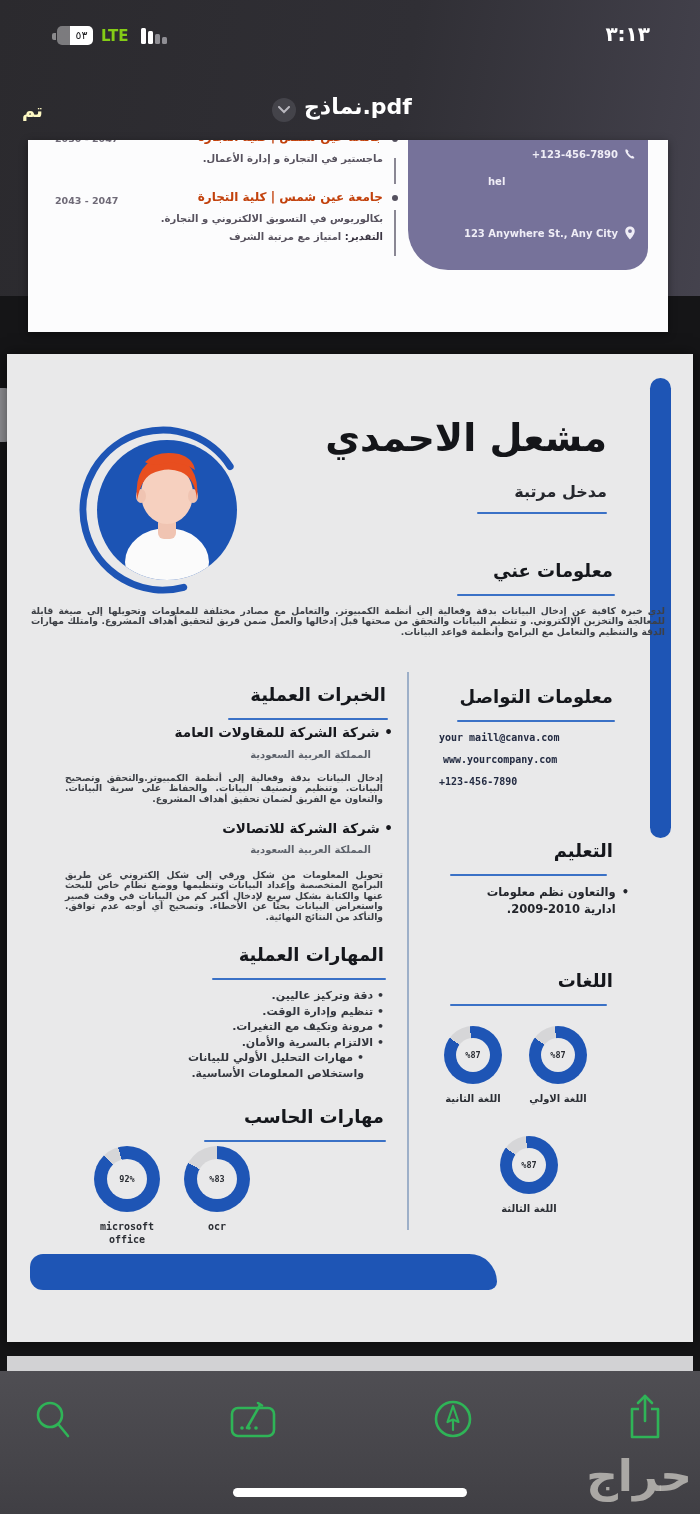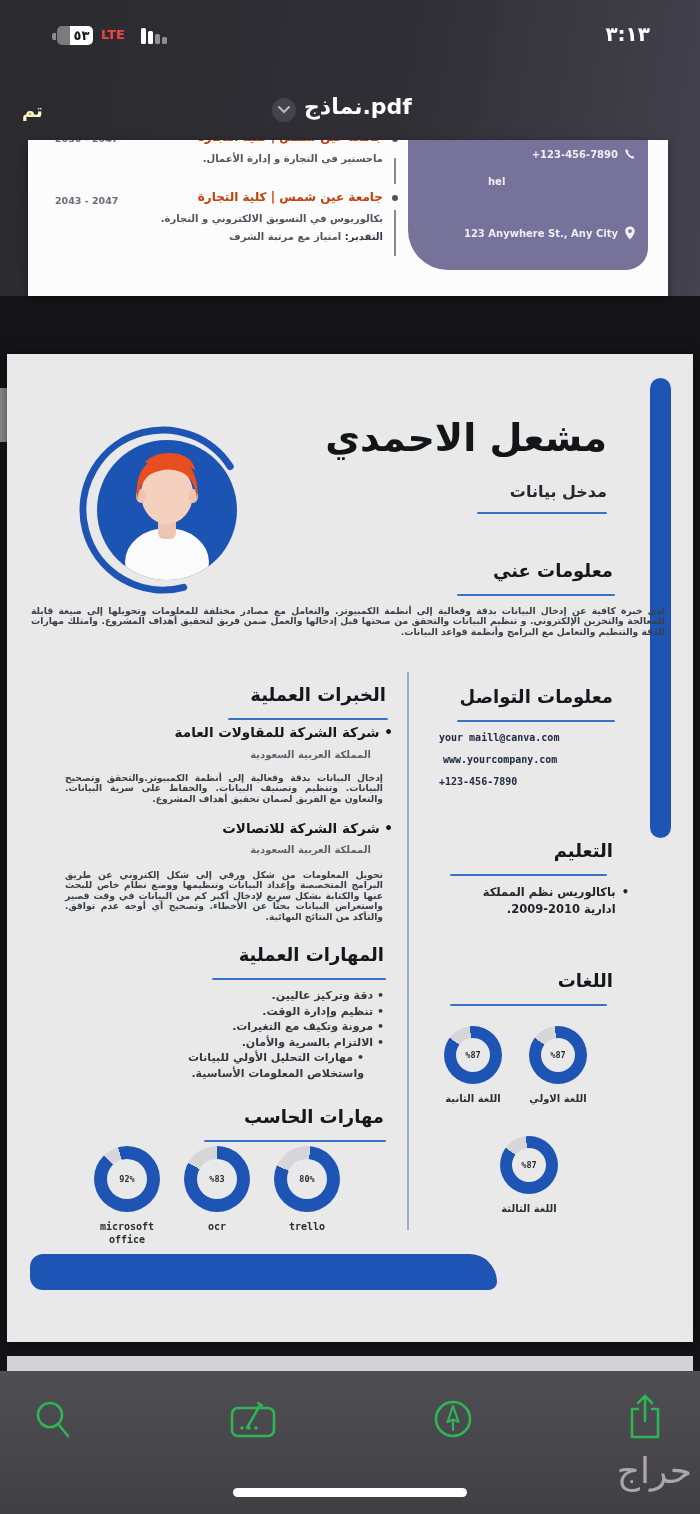--- a/index.html
+++ b/index.html
@@ -5,31 +5,31 @@
   html,body{margin:0;padding:0;background:#141416;}
   *{box-sizing:border-box;font-family:"DejaVu Sans",sans-serif;}
   #screen{position:relative;width:700px;height:1514px;overflow:hidden;background:#141416;}
   .abs{position:absolute;}
   
   #top-bg{left:0;top:0;width:700px;height:354px;background:linear-gradient(100deg,#2b2a2e 0%,#302f35 55%,#45434e 100%);}
   #gap-strip{left:0;top:296px;width:700px;height:58px;background:#151517;}
   .sb-time{right:50px;top:22px;color:#fff;font-size:20px;font-weight:700;letter-spacing:1px;}
   .batt{left:57px;top:26px;width:36px;height:19px;border-radius:5px;overflow:hidden;display:flex;}
   .batt .dep{width:13px;background:rgba(255,255,255,.38);}
-  .batt .lvl{flex:1;background:#fff;display:flex;align-items:center;justify-content:center;color:#17171a;font-size:13px;font-weight:700;}
+  .batt .lvl{flex:1;background:#fff;display:flex;align-items:center;justify-content:center;color:#17171a;font-size:11px;font-weight:400;}
   .batt-nub{left:52px;top:33px;width:4px;height:7px;background:rgba(255,255,255,.45);border-radius:2px 0 0 2px;}
-  .sb-lte{left:101px;top:27px;color:#ef4444;font-size:13px;font-weight:700;}
+  .sb-lte{left:101px;top:27px;color:#84cc16;font-size:15px;font-weight:700;}
   .bars{left:141px;top:28px;display:flex;align-items:flex-end;gap:2.5px;height:16px;}
   .bars i{display:block;width:4.5px;border-radius:1.5px;}
   
   .done-btn{left:22px;top:100px;color:#fef9c3;font-size:18px;font-weight:600;cursor:pointer;}
   .chev-circle{left:272px;top:98px;width:24px;height:24px;border-radius:50%;background:rgba(120,120,128,.30);display:flex;align-items:center;justify-content:center;}
   .nav-title{left:304px;top:94px;color:#fff;font-size:22px;font-weight:700;direction:ltr;}
   
-  #prev-page{left:28px;top:140px;width:640px;height:156px;background:#fcfcfd;overflow:hidden;box-shadow:0 2px 8px rgba(0,0,0,.4);}
+  #prev-page{left:28px;top:140px;width:640px;height:192px;background:#fcfcfd;overflow:hidden;box-shadow:0 2px 8px rgba(0,0,0,.4);}
   .pp-t{position:absolute;direction:rtl;font-size:12px;font-weight:800;color:#c2410c;white-space:nowrap;}
   .pp-d{position:absolute;direction:rtl;font-size:10px;font-weight:600;color:#57525e;white-space:nowrap;}
   .pp-date{position:absolute;direction:ltr;font-size:9.5px;font-weight:600;color:#6f6a77;}
   .pp-dot{position:absolute;width:6px;height:6px;border-radius:50%;background:#55515f;}
   .pp-line{position:absolute;width:1.5px;background:#8a8794;}
   #pp-panel{position:absolute;left:380px;top:0;width:240px;height:130px;background:#76729a;border-radius:0 0 22px 40px;}
   .ppc-row{position:absolute;direction:rtl;display:flex;align-items:center;gap:6px;color:#efedf6;font-size:10px;font-weight:600;white-space:nowrap;}
   .ppc-row .txt{direction:ltr;}
   
   #page-badge{left:501px;top:176px;width:162px;height:49px;border-radius:15px;background:rgba(233,231,237,.96);display:flex;flex-direction:row-reverse;align-items:center;justify-content:center;gap:10px;box-shadow:0 1px 6px rgba(0,0,0,.18);}
@@ -59,21 +59,21 @@
   .pct{direction:ltr;font-family:"DejaVu Sans Mono",monospace;font-size:8.5px;font-weight:700;color:#2a2d33;}
   .d-wrap{display:flex;flex-direction:column;align-items:center;width:90px;}
   .d-lab{margin-top:8px;direction:ltr;font-family:"DejaVu Sans Mono",monospace;font-size:10px;font-weight:700;color:#2b2e34;text-align:center;line-height:1.3;}
   .d-lab.ar{direction:rtl;font-family:"DejaVu Sans",sans-serif;font-weight:700;}
   #divider{left:400px;top:318px;width:2px;height:558px;background:rgba(143,165,194,.85);}
   
   #next-sliver{left:7px;top:1356px;width:686px;height:16px;background:#d2d2d4;}
   #bottom-bg{left:0;top:1371px;width:700px;height:143px;background:linear-gradient(180deg,#4f4e53 0%,#454449 70%,#403f44 100%);}
   .tool{cursor:pointer;}
   #home-ind{left:233px;top:1488px;width:234px;height:9px;border-radius:5px;background:#fff;}
-  #watermark{right:8px;top:1450px;font-size:36px;font-weight:400;color:rgba(193,190,186,.82);direction:rtl;letter-spacing:1px;}
+  #watermark{right:8px;top:1450px;font-size:44px;font-weight:700;color:rgba(193,190,186,.82);direction:rtl;letter-spacing:1px;}
   svg{display:block;}
 </style>
 </head>
 <body>
 
 <div id="screen">
 
   <div id="top-bg" class="abs"></div>
   <div id="gap-strip" class="abs"></div>
 
@@ -156,40 +156,40 @@
           <ellipse cx="92" cy="72" rx="26" ry="30" fill="#f6d0bf"></ellipse>
           <ellipse cx="66" cy="74" rx="5" ry="7" fill="#f0c4b2"></ellipse>
           <ellipse cx="118" cy="74" rx="5" ry="7" fill="#f0c4b2"></ellipse>
           <path d="M62 78 Q58 38 92 34 Q126 38 122 78 Q120 56 106 50 Q92 44 76 52 Q66 58 62 78 Z" fill="#e84e1f"></path>
           <path d="M70 40 Q82 28 104 32 Q118 36 120 48 Q104 38 88 42 Q76 44 70 40 Z" fill="#e84e1f"></path>
         </g>
       </svg>
     </div>
 
     <div class="abs h1" style="right:86px;top:62px">مشعل الاحمدي</div>
-    <div class="abs h2" style="right:86px;top:128px">مدخل بيانات</div>
+    <div class="abs h2" style="right:86px;top:128px">مدخل مرتبة</div>
     <div class="abs ul" style="right:86px;top:158px;width:130px"></div>
 
     <div class="abs sec-h" style="right:80px;top:206px">معلومات عني</div>
     <div class="abs ul" style="right:78px;top:240px;width:158px"></div>
     <div class="abs para" style="left:24px;right:28px;top:252px">لدي خبرة كافية عن إدخال البيانات بدقة وفعالية إلى أنظمة الكمبيوتر. والتعامل مع مصادر مختلفة للمعلومات وتحويلها إلى صيغة قابلة للمعالجة والتخزين الإلكتروني. و تنظيم البيانات والتحقق من صحتها قبل إدخالها والعمل ضمن فريق لتحقيق أهداف المشروع. وامتلك مهارات الدقة والتنظيم والتعامل مع البرامج وأنظمة قواعد البيانات.</div>
 
     <div id="divider" class="abs"></div>
 
     <div class="abs sec-h" style="right:80px;top:332px">معلومات التواصل</div>
     <div class="abs ul" style="right:78px;top:366px;width:158px"></div>
     <div class="abs c-line mono" style="left:432px;top:378px">your maill@canva.com</div>
     <div class="abs c-line mono" style="left:436px;top:400px">www.yourcompany.com</div>
     <div class="abs c-line mono" style="left:432px;top:422px">+123-456-7890</div>
 
     <div class="abs sec-h" style="right:80px;top:486px">التعليم</div>
     <div class="abs ul" style="right:86px;top:520px;width:157px"></div>
     <div class="abs edu-item" style="right:64px;top:530px">
       <span>•</span>
-      <span><span>باكالوريس نظم المملكة</span><br>
+      <span><span>والتعاون نظم معلومات</span><br>
             <span>ادارية  2010-2009.</span></span>
     </div>
 
     <div class="abs sec-h" style="right:80px;top:616px">اللغات</div>
     <div class="abs ul" style="right:86px;top:650px;width:157px"></div>
 
     <div class="abs d-wrap" style="left:506px;top:672px">
       <div class="donut" style="width: 58px; height: 58px; background: conic-gradient(from -53.4deg, rgb(214, 214, 216) 0deg, rgb(214, 214, 216) 46.8deg, rgb(30, 85, 181) 46.8deg, rgb(30, 85, 181) 360deg);">
           <div class="hole" style="width:34px;height:34px">
             <span class="pct">%87</span>
@@ -247,28 +247,20 @@
       <div class="d-lab">microsoft office</div>
     </div>
     <div class="abs d-wrap" style="left:165px;top:792px">
       <div class="donut" style="width: 66px; height: 66px; background: conic-gradient(from -60.6deg, rgb(214, 214, 216) 0deg, rgb(214, 214, 216) 61.2deg, rgb(30, 85, 181) 61.2deg, rgb(30, 85, 181) 360deg);">
           <div class="hole" style="width:40px;height:40px">
             <span class="pct">%83</span>
           </div>
         </div>
       <div class="d-lab">ocr</div>
     </div>
-    <div class="abs d-wrap" style="left:255px;top:792px">
-      <div class="donut" style="width: 66px; height: 66px; background: conic-gradient(from -66deg, rgb(214, 214, 216) 0deg, rgb(214, 214, 216) 72deg, rgb(30, 85, 181) 72deg, rgb(30, 85, 181) 360deg);">
-          <div class="hole" style="width:40px;height:40px">
-            <span class="pct">80%</span>
-          </div>
-        </div>
-      <div class="d-lab">trello</div>
-    </div>
 
     <div id="footer-bar" class="abs blue"></div>
   </div>
 
   <div id="next-sliver" class="abs"></div>
   <div id="bottom-bg" class="abs"></div>
 
   <div class="abs tool" style="left:31px;top:1398px">
     <svg width="44" height="46" viewBox="0 0 44 46">
         <circle cx="19" cy="17" r="12" fill="none" stroke="#2fb457" stroke-width="2.6"></circle>

